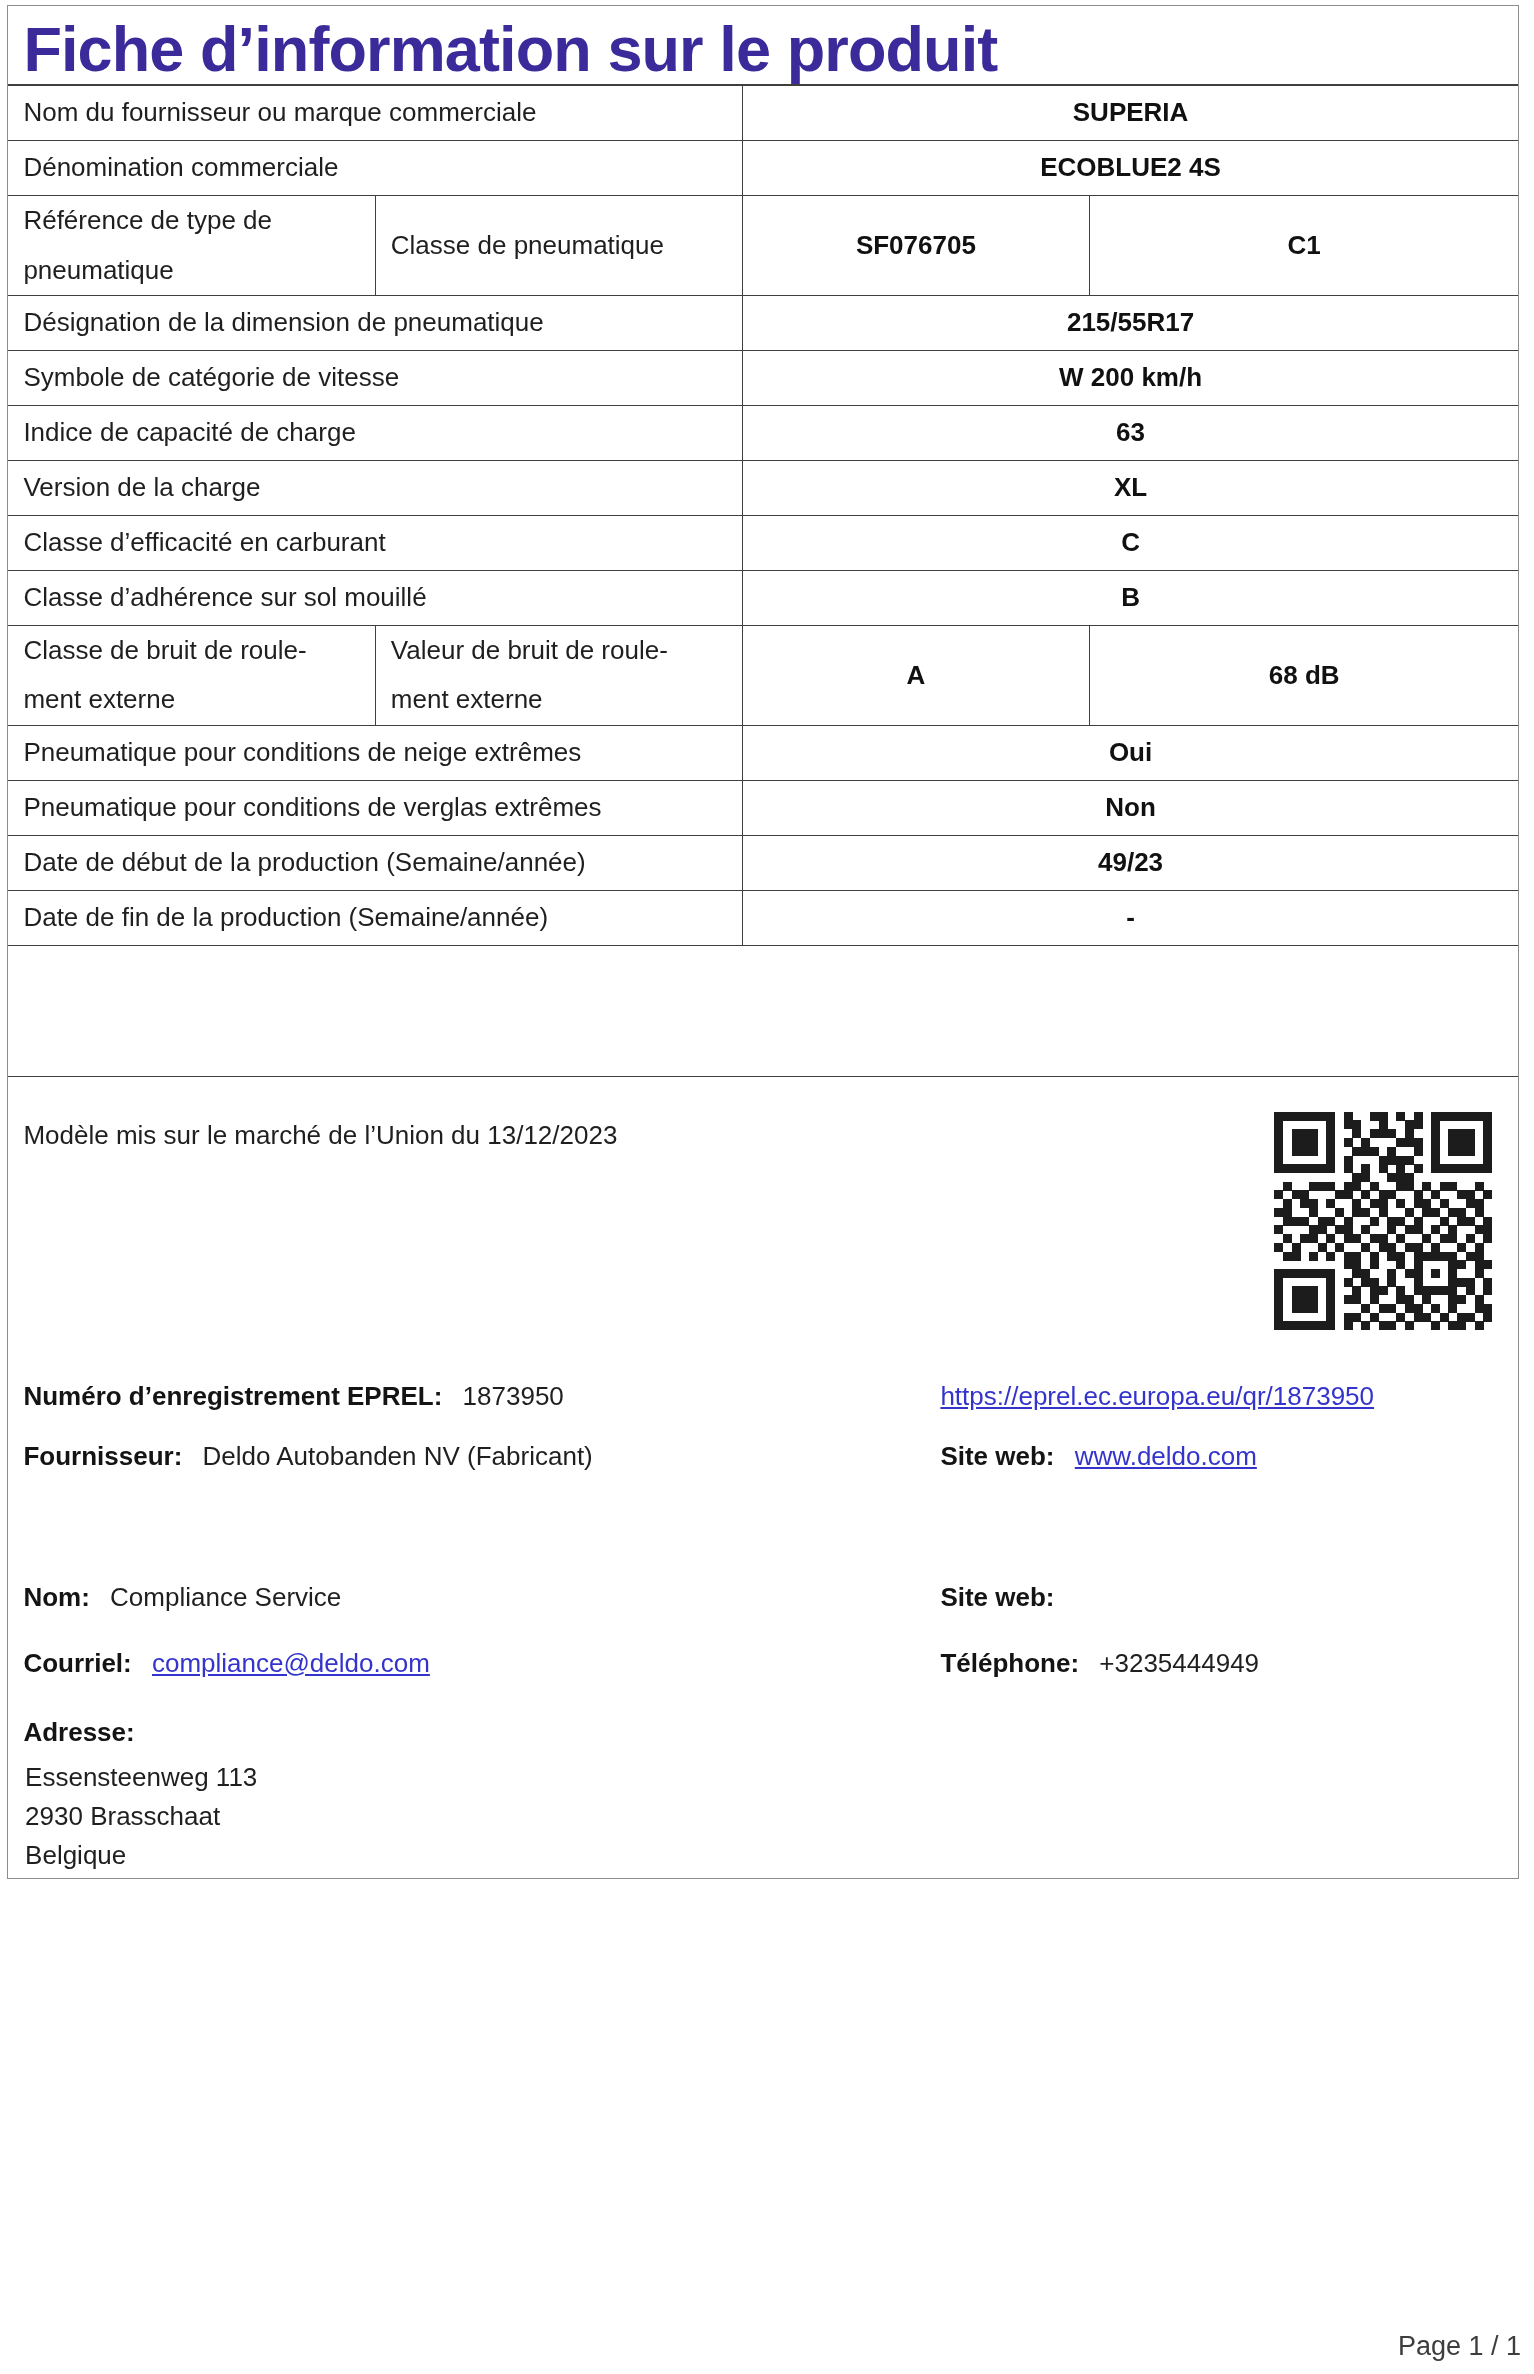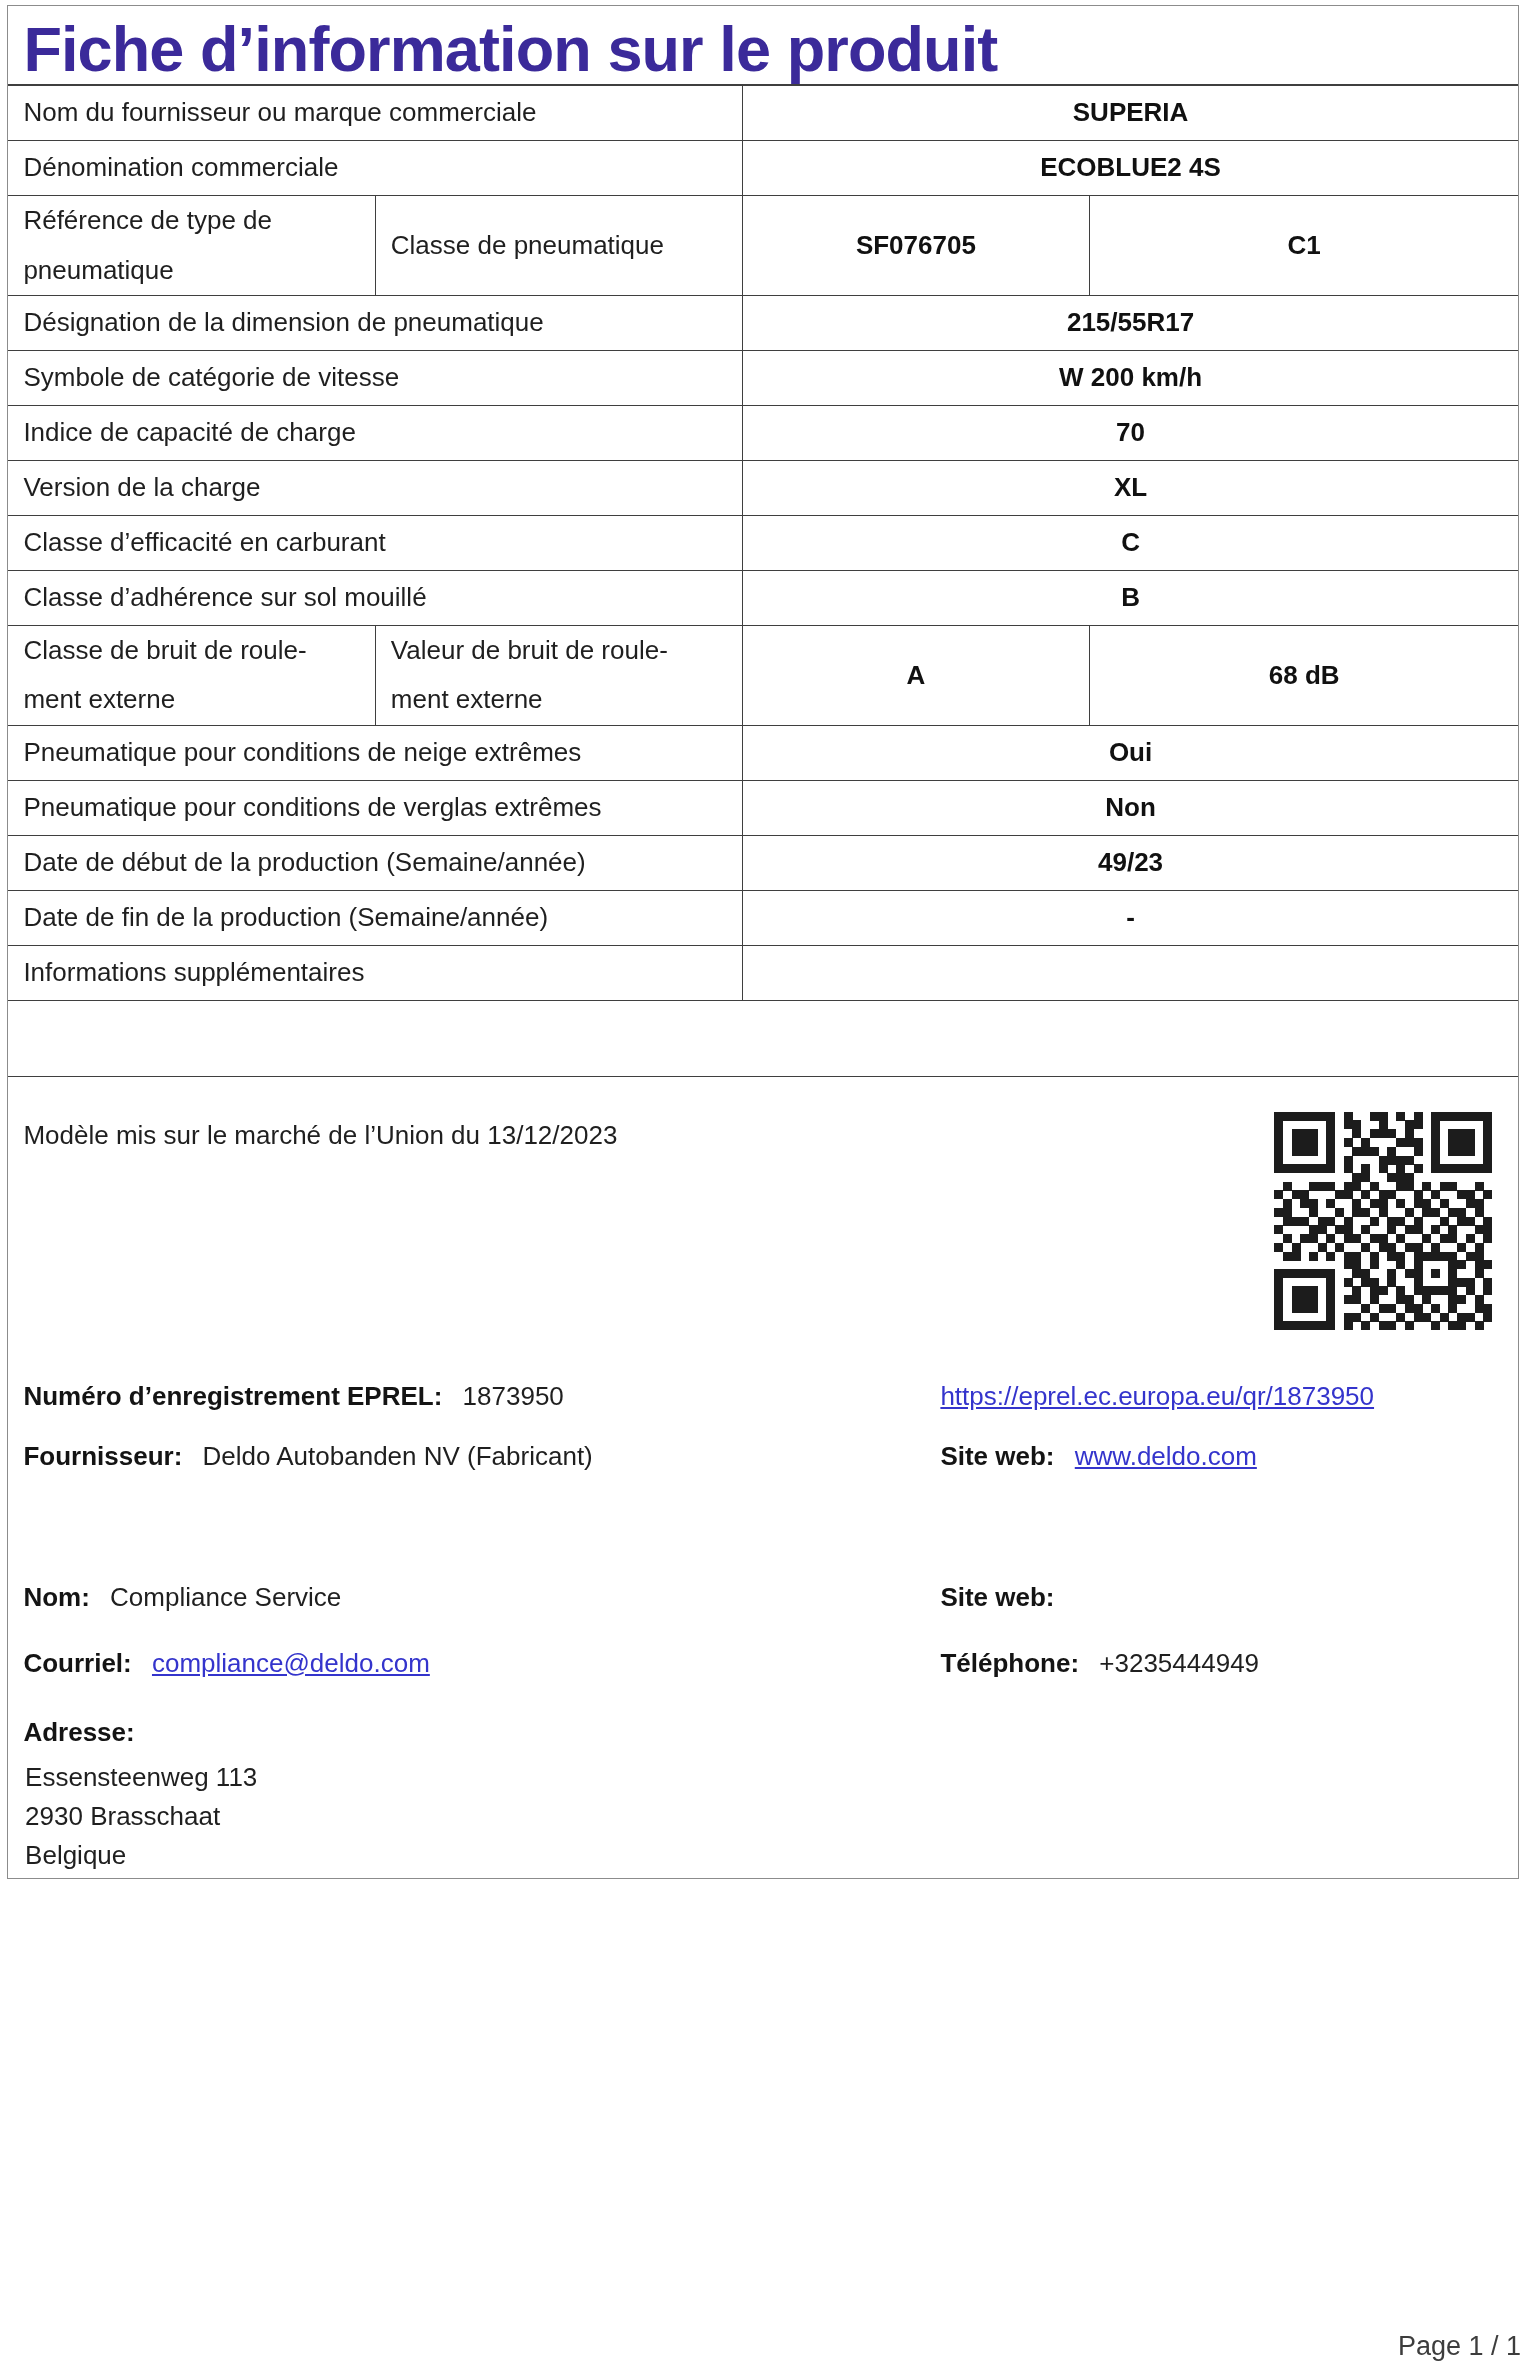--- a/index.html
+++ b/index.html
@@ -90,21 +90,21 @@
       <tr class="row-s">
         <td class="label" colspan="2">Désignation de la dimension de pneumatique</td>
         <td class="value vline" colspan="2">215/55R17</td>
       </tr>
       <tr class="row-s">
         <td class="label" colspan="2">Symbole de catégorie de vitesse</td>
         <td class="value vline" colspan="2">W 200 km/h</td>
       </tr>
       <tr class="row-s">
         <td class="label" colspan="2">Indice de capacité de charge</td>
-        <td class="value vline" colspan="2">70</td>
+        <td class="value vline" colspan="2">63</td>
       </tr>
       <tr class="row-s">
         <td class="label" colspan="2">Version de la charge</td>
         <td class="value vline" colspan="2">XL</td>
       </tr>
       <tr class="row-s">
         <td class="label" colspan="2">Classe d’efficacité en carburant</td>
         <td class="value vline" colspan="2">C</td>
       </tr>
       <tr class="row-s">
@@ -127,24 +127,20 @@
         <td class="label" colspan="2">Pneumatique pour conditions de verglas extrêmes</td>
         <td class="value vline" colspan="2">Non</td>
       </tr>
       <tr class="row-s">
         <td class="label" colspan="2">Date de début de la production (Semaine/année)</td>
         <td class="value vline" colspan="2">49/23</td>
       </tr>
       <tr class="row-s">
         <td class="label" colspan="2">Date de fin de la production (Semaine/année)</td>
         <td class="value vline" colspan="2">-</td>
-      </tr>
-      <tr class="row-s">
-        <td class="label" colspan="2">Informations supplémentaires</td>
-        <td class="value vline" colspan="2"></td>
       </tr>
     </tbody>
   </table>
 
   <div class="section-bottom">
     <div class="model-line">Modèle mis sur le marché de l’Union du 13/12/2023</div>
     <div class="qr" id="qr">
         <i style="left:0px;top:0px;width:9px;height:9px"></i>
         <i style="left:8.7px;top:0px;width:9px;height:9px"></i>
         <i style="left:17.4px;top:0px;width:9px;height:9px"></i>

